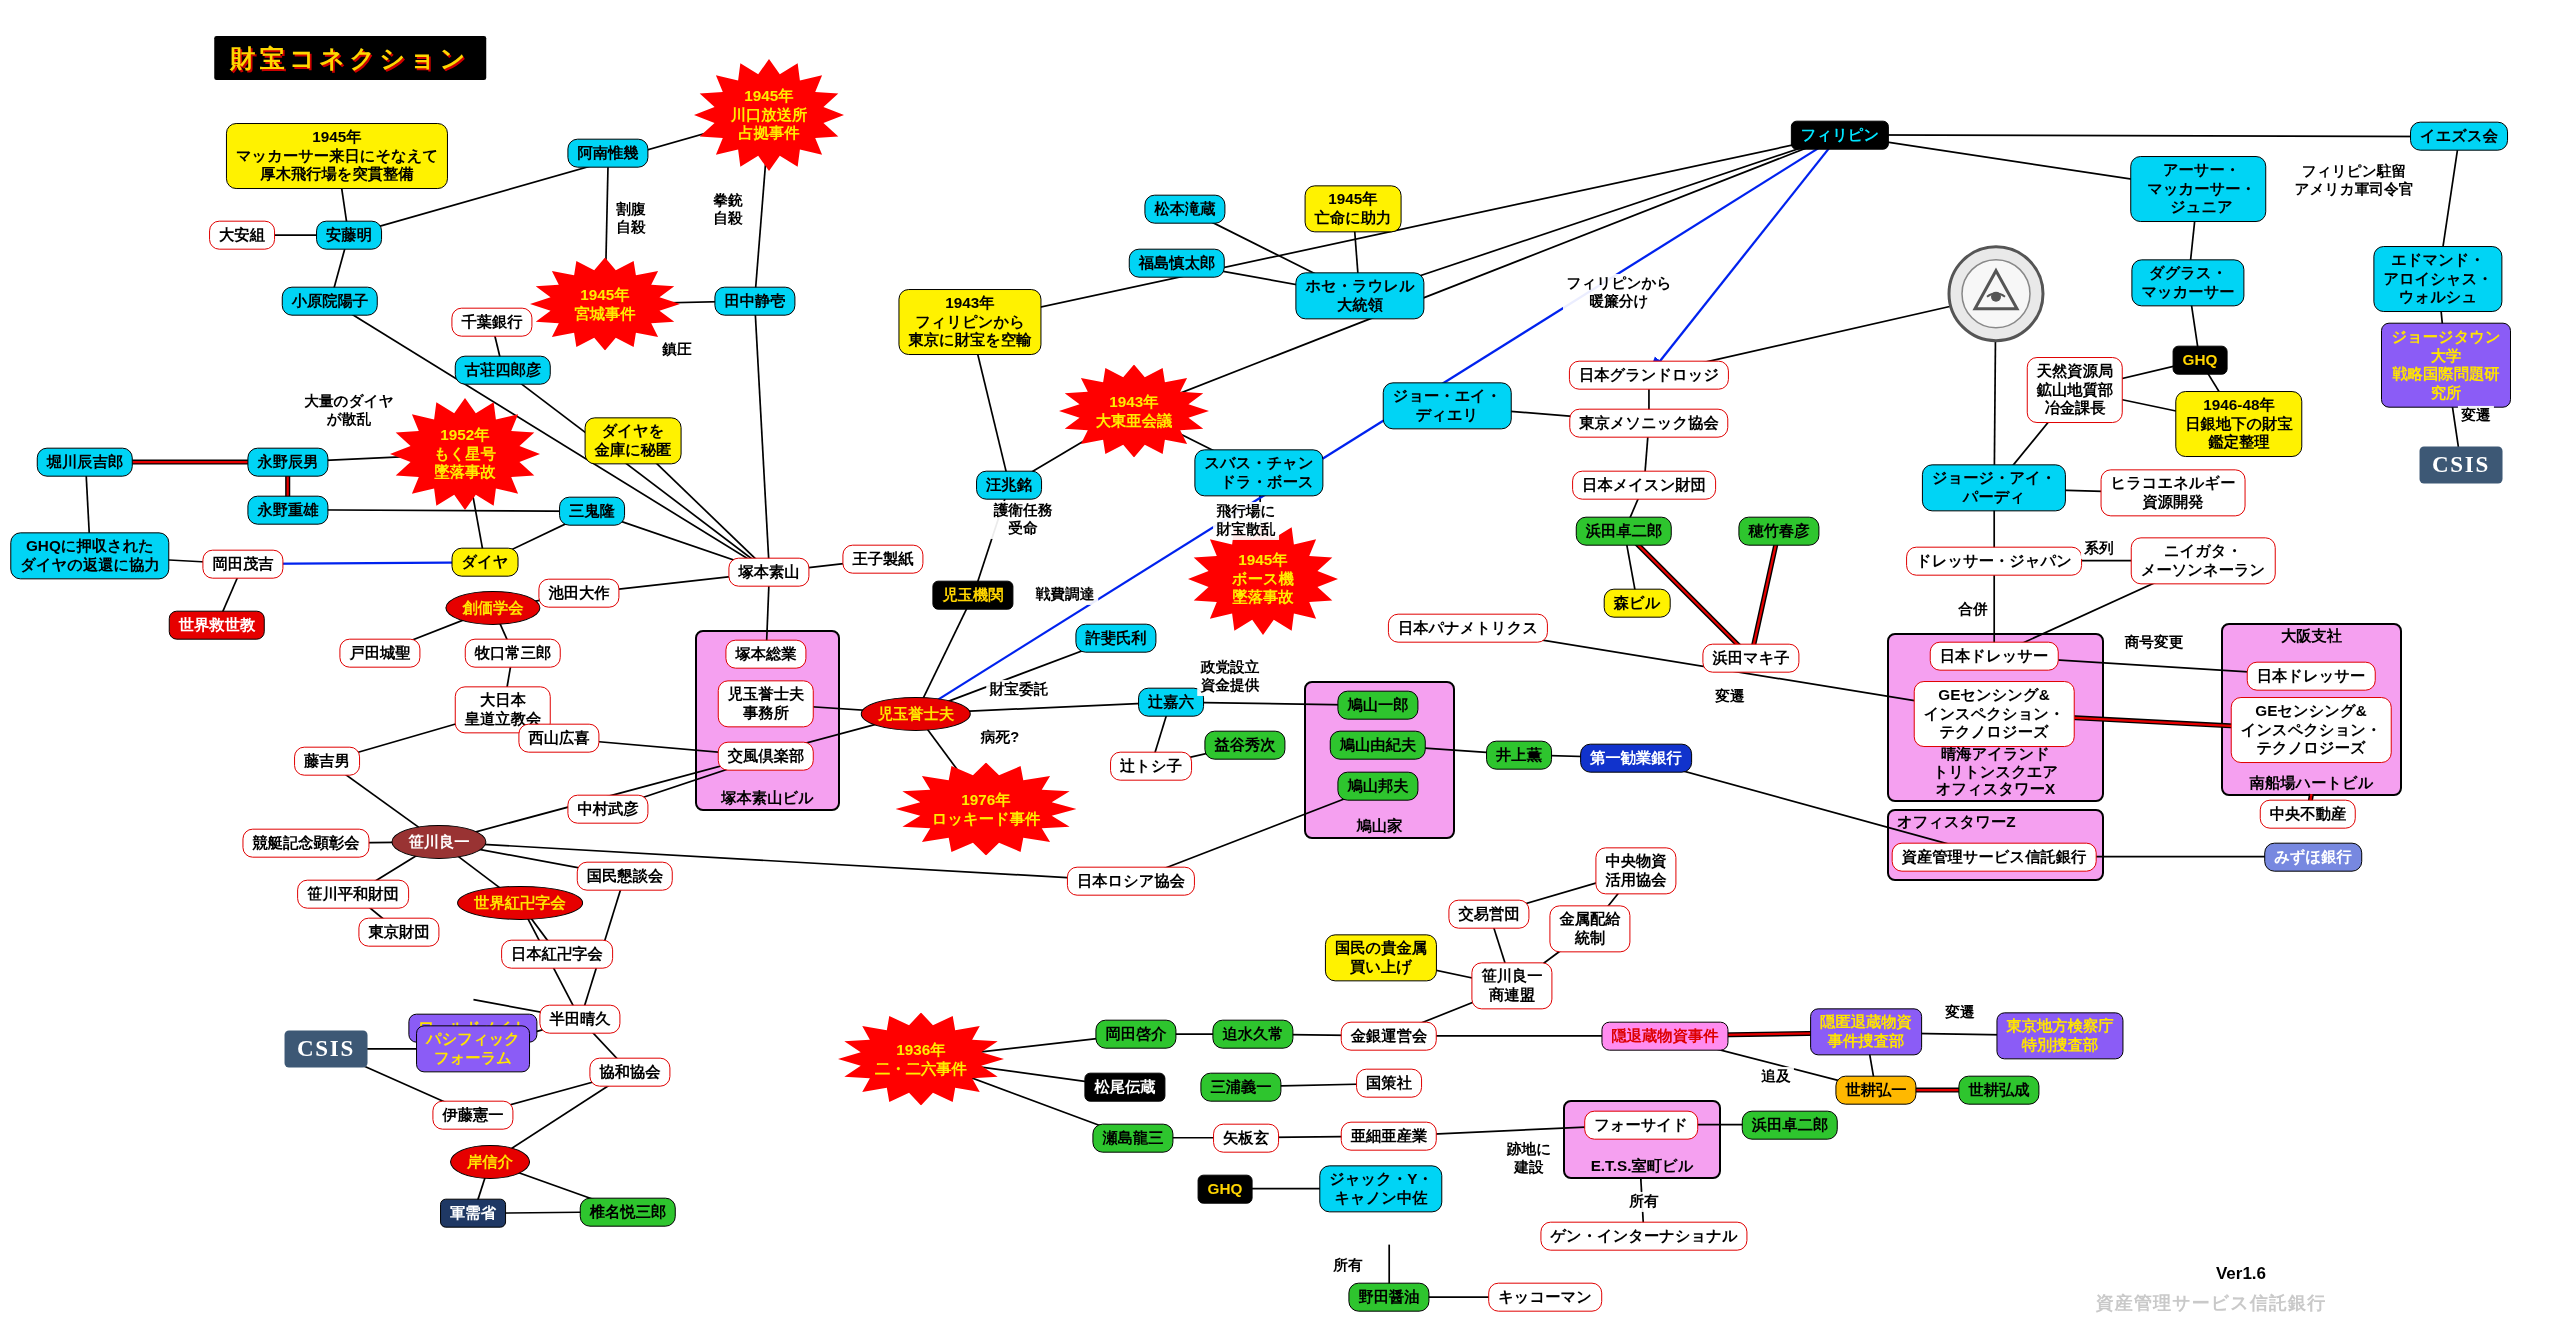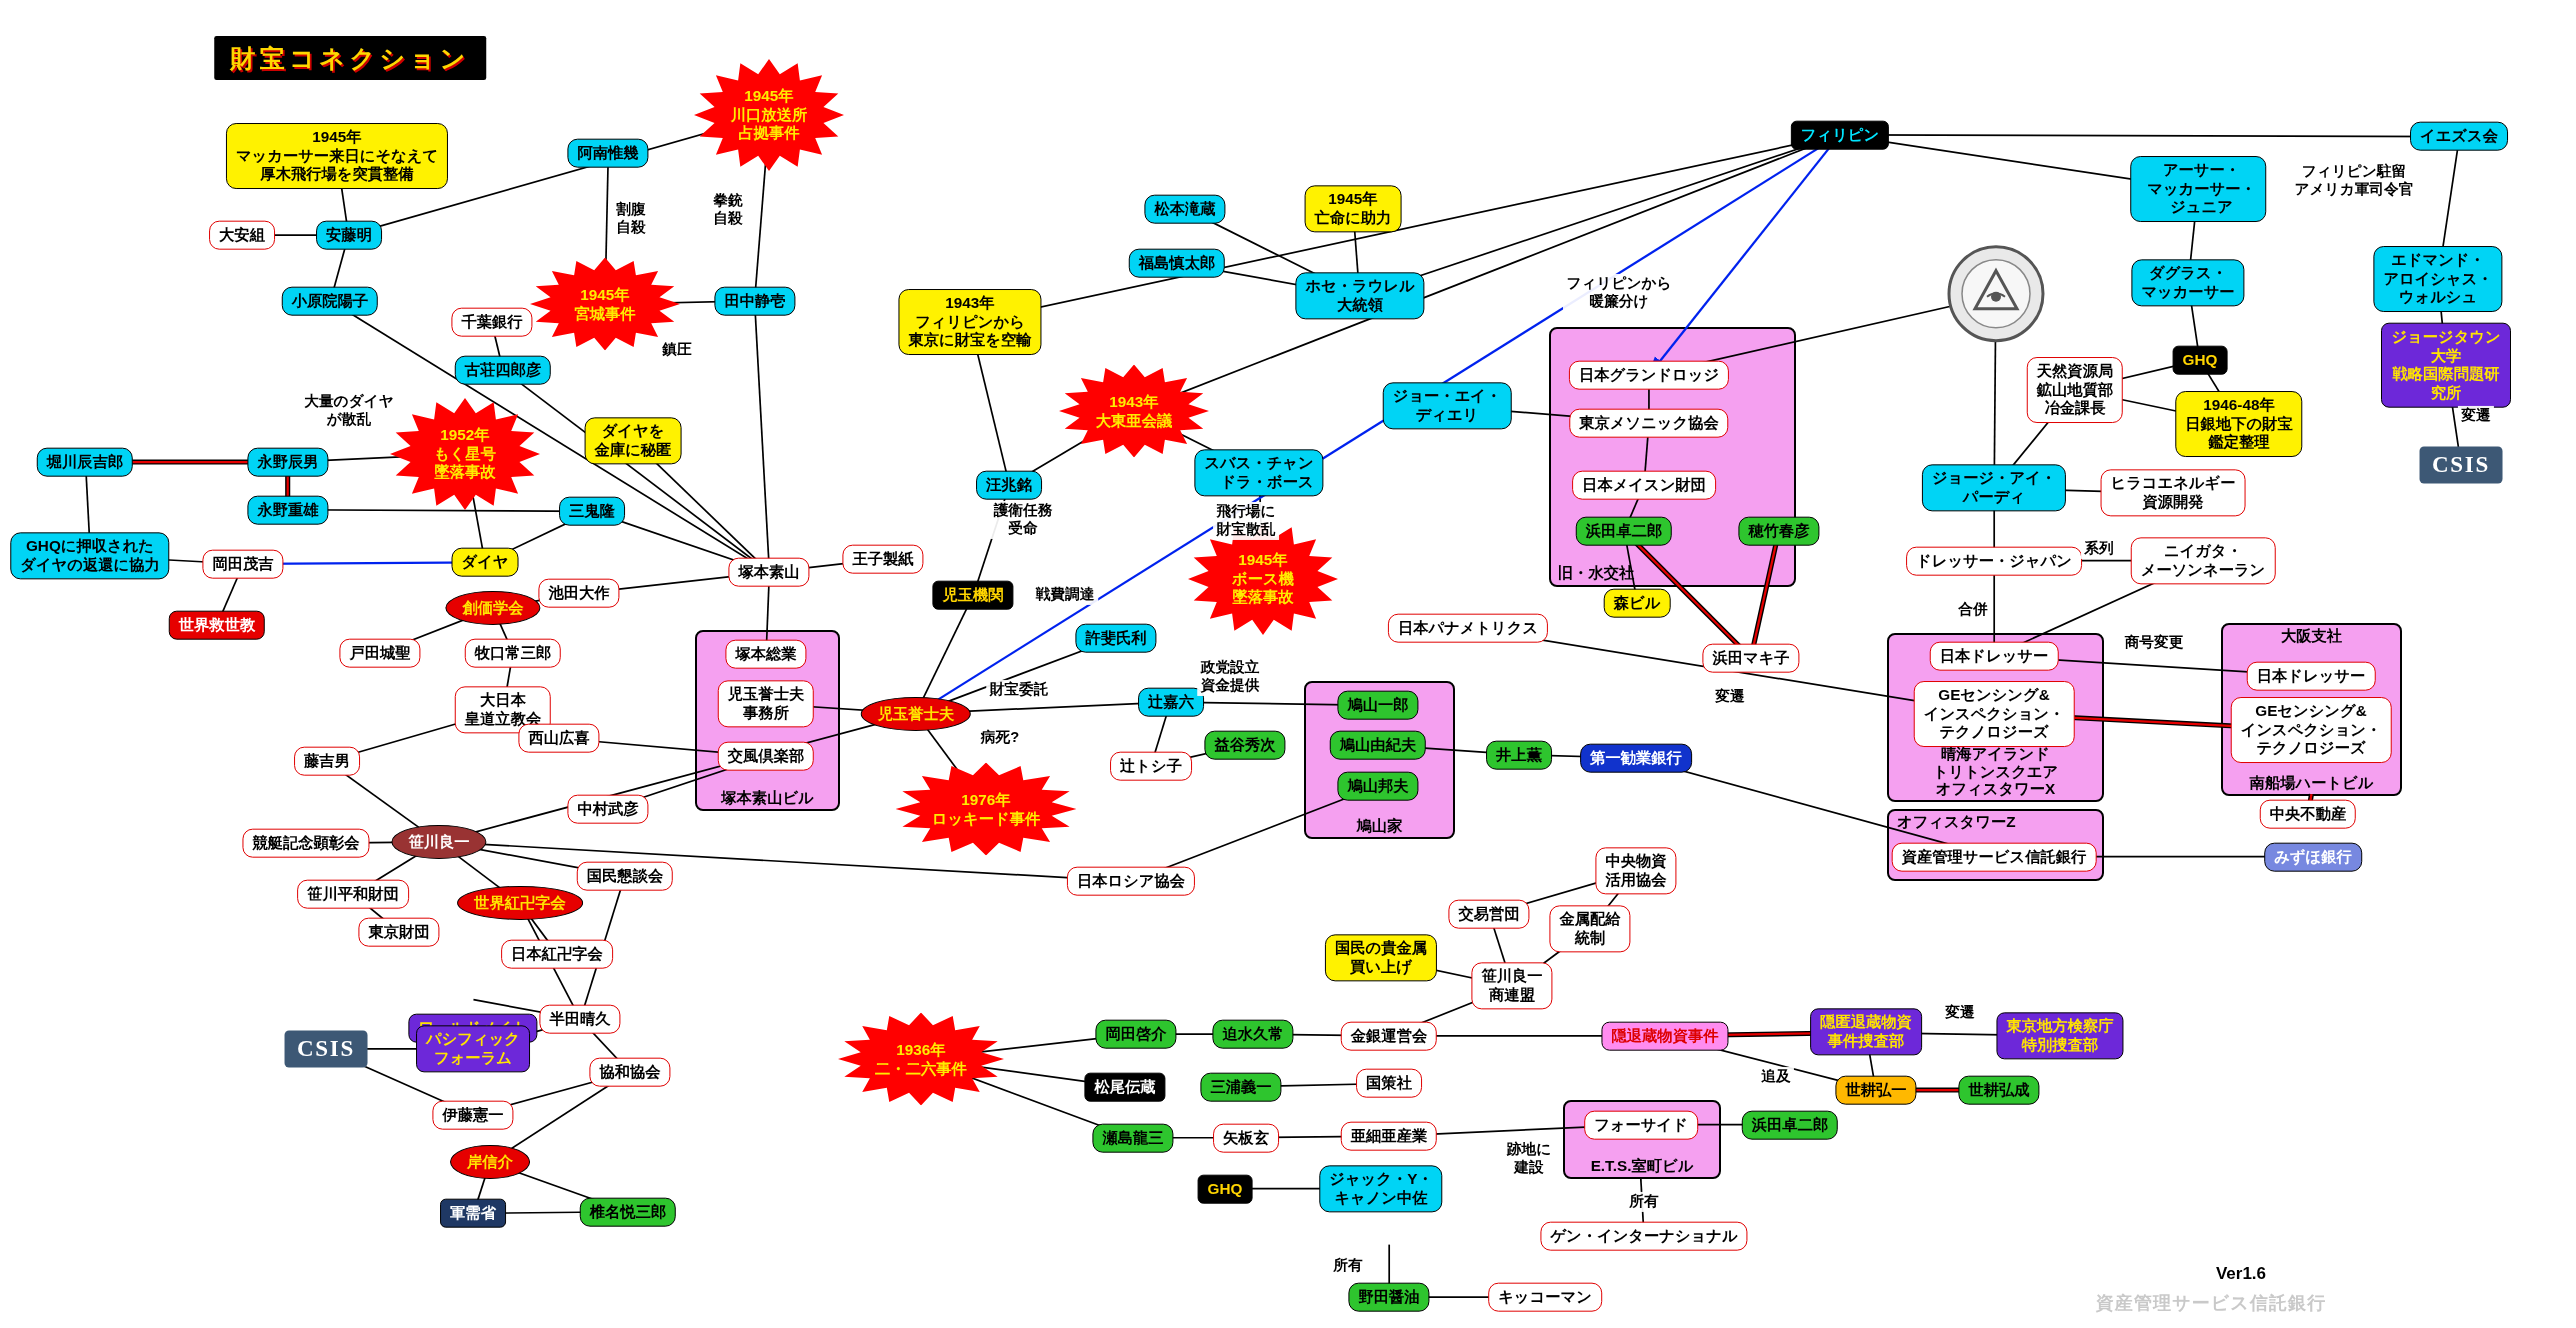--- a/index.html
+++ b/index.html
@@ -21,40 +21,37 @@
   .t-cyan{background:#00d4f5;}
   .t-yellow{background:#fff200;}
   .t-green{background:#2ec52e;}
   .t-blue{background:#1133cc;color:#fff;}
   .t-blue2{background:#7788e0;color:#fff;}
   .t-navy{background:#1f3864;color:#fff;border-radius:5.7px;}
   .t-csis{background:#3d5875;color:#fff;border:none;border-radius:4.5px;font-family:"Liberation Serif","DejaVu Serif",serif;font-size:23px;letter-spacing:1.7px;padding:4.5px 12.5px;}
   .t-black-yellow{background:#000;color:#ffd500;border-radius:5.7px;}
   .t-black-cyan{background:#000;color:#00e5ff;border-radius:5.7px;}
   .t-black-white{background:#000;color:#fff;border-radius:5.7px;}
-  .t-red-yellow{background:#6d28d9;color:#ffe400;border-radius:8px;}
+  .t-red-yellow{background:#8b5cf6;color:#ffe400;border-radius:8px;}
   .t-red-white{background:#e60000;color:#fff;border-radius:8px;}
   .t-magenta-red{background:#ff8cf0;color:#dd0000;border-radius:8px;}
   .t-orange{background:#ffb800;}
   .t-ellipse-red{background:#e60000;color:#ffe400;border-radius:50%;padding:6.8px 16px;}
   .t-ellipse-darkred{background:#993333;color:#fff;border-radius:50%;padding:6.8px 16px;}
   .t-label{background:rgba(255,255,255,.92);border:none;border-radius:0;padding:1.1px 3.4px;font-size:14.7px;z-index:4;}
   .t-title{background:#000;color:#ffd700;border:none;border-radius:2.3px;font-size:25px;letter-spacing:4.5px;padding:6.8px 16px;text-shadow:1.7px 1.7px 0 #cc0000;}
   .t-star{background:#ff0000;color:#ffec00;border:none;border-radius:0;display:flex;align-items:center;justify-content:center;padding:0;font-size:15.3px;}
   .t-ver{background:none;border:none;font-size:17px;}
   .t-watermark{background:none;border:none;color:#c9c9c9;font-size:18px;letter-spacing:1.1px;}
   .t-emblem{background:none;border:none;padding:0;}
 </style>
 </head>
 <body>
 
 <div id="canvas">
-    <div class="cbox" style="left: 1549px; top: 327px; width: 247px; height: 260px;">
-      <div class="clabel" style="left: 6.8px; bottom: 3.4px;">旧・水交社</div>
-    </div>
     <div class="cbox" style="left: 695px; top: 630px; width: 145px; height: 181px;">
       <div class="clabel" style="left: 0px; right: 0px; bottom: 2.3px; text-align: center;">塚本素山ビル</div>
     </div>
     <div class="cbox" style="left: 1304px; top: 681px; width: 151px; height: 158px;">
       <div class="clabel" style="left: 0px; right: 0px; bottom: 2.3px; text-align: center;">鳩山家</div>
     </div>
     <div class="cbox" style="left: 1887px; top: 633px; width: 217px; height: 169px;">
       <div class="clabel" style="left: 0px; right: 0px; bottom: 2.3px; text-align: center;">晴海アイランド
 トリトンスクエア
 オフィスタワーX</div>

